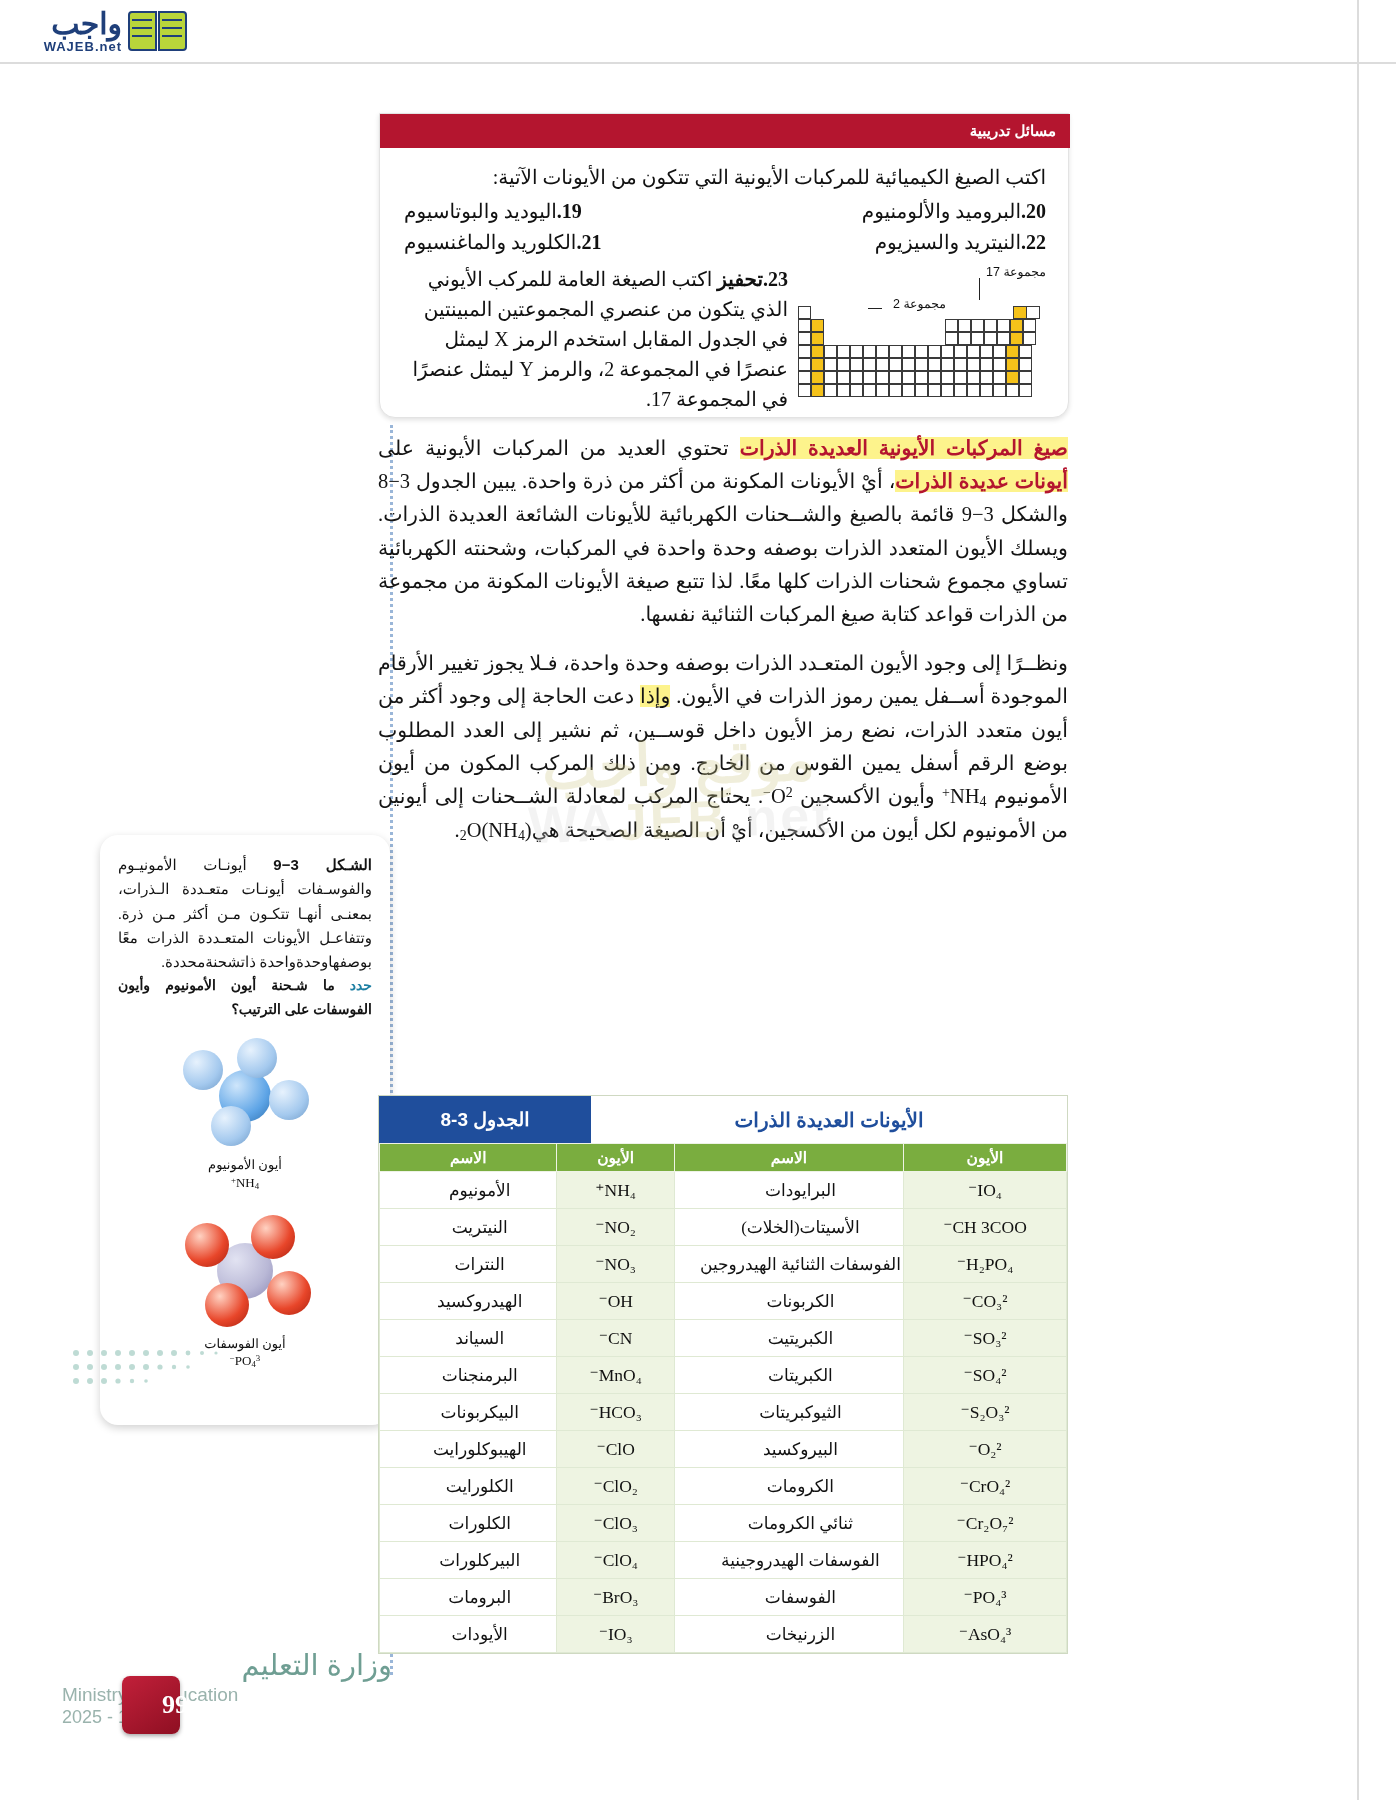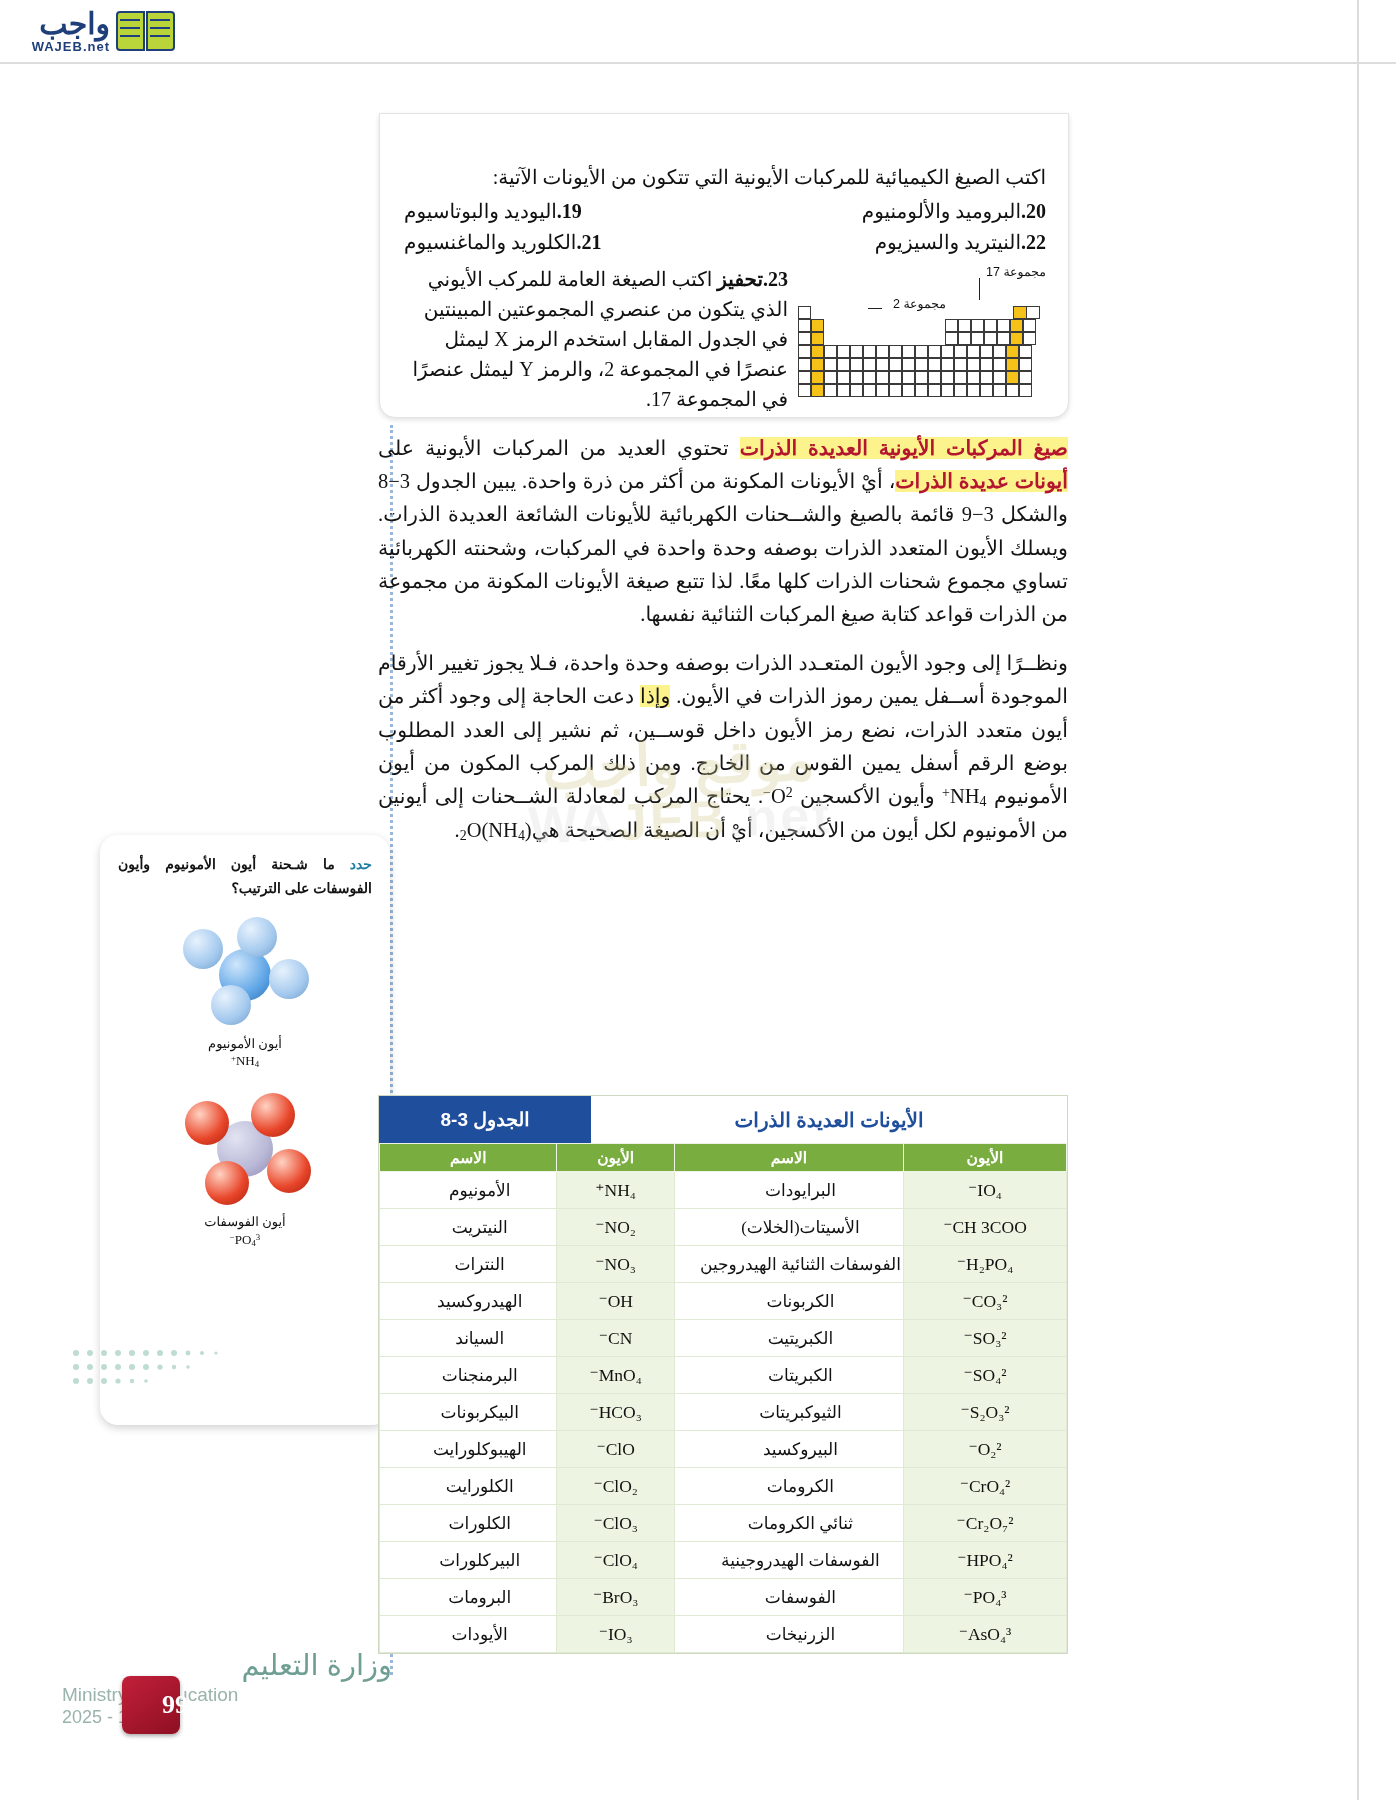--- a/index.html
+++ b/index.html
@@ -6,21 +6,21 @@
   * { box-sizing: border-box; }
   html, body { margin:0; padding:0; }
   body {
     width:1396px; height:1800px; position:relative;
     background:#ffffff;
     font-family:"Liberation Serif", "DejaVu Serif", serif;
     overflow:hidden;
   }
 
   
-  #brand { position:absolute; left:0; top:0; width:178px; height:62px; display:flex; align-items:center; }
+  #brand { position:absolute; left:12px; top:0; width:178px; height:62px; display:flex; align-items:center; }
   #brand-text {
     font-family:"Liberation Sans", sans-serif;
     font-weight:bold; color:#1f3f7a; line-height:1;
     padding-right:6px; text-align:right; width:108px;
   }
   #brand-main { font-size:30px; letter-spacing:-1px; display:block; }
   #brand-sub  { font-size:13px; display:block; margin-top:1px; letter-spacing:1px; }
   #brand-book { width:62px; height:48px; position:relative; }
   .book-half { position:absolute; top:4px; width:29px; height:40px; border:2px solid #1f3f7a; }
   .book-left  { left:0;  border-radius:4px 0 0 4px; background:#b9d53a; }
@@ -178,20 +178,23 @@
     <span id="brand-main">واجب</span>
     <span id="brand-sub">WAJEB.net</span>
   </div>
 </div>
 
 <div id="rule-top"></div>
 <div id="rule-right"></div>
 <div id="dotted-col"></div>
 
 <section id="practice">
+  <div id="practice-banner">
+    <span class="ttl">مسائل تدريبية</span>
+  </div>
   <div id="practice-body">
     <div class="p-lead">اكتب الصيغ الكيميائية للمركبات الأيونية التي تتكون من الأيونات الآتية:</div>
 
     <div class="p-rows">
       <div class="p-row">
         <span class="p-item">
           <span class="p-num">20.</span><span>البروميد والألومنيوم</span>
         </span>
         <span class="p-item">
           <span class="p-num">19.</span><span>اليوديد والبوتاسيوم</span>
@@ -346,20 +349,24 @@
 </div>
 
 <div id="wm">
   <div class="w1">موقع واجب</div>
   <div class="w2">
     <span>WA</span><em>JEB</em><span>.net</span>
   </div>
 </div>
 
 <aside id="figcard">
+  <div id="figcap">
+    <span class="lead">الشـكل 3−9</span>
+    <span>أيونـات الأمونيـوم والفوسـفات أيونـات متعـددة الـذرات، بمعنـى أنهـا تتكـون مـن أكثر مـن ذرة. وتتفاعـل الأيونات المتعـددة الذرات معًا بوصفهاوحدةواحدة ذاتشحنةمحددة.</span>
+  </div>
   <div id="figq">
     <span class="qw">حدد</span>
     <span>ما شـحنة أيون الأمونيوم وأيون الفوسفات على الترتيب؟</span>
   </div>
 
   <div class="mol" style="width:140px; height:118px;">
     <span class="atom" style="width:52px;height:52px;left:44px;top:36px;background:radial-gradient(circle at 34% 30%, #cfe6fb, #5da4e6 62%, #2f6fae);"></span>
     <span class="atom" style="width:40px;height:40px;left:8px;top:16px;background:radial-gradient(circle at 34% 30%, #e7f2fd, #a4c9ee 60%, #6f9bc8);"></span>
     <span class="atom" style="width:40px;height:40px;left:62px;top:4px;background:radial-gradient(circle at 34% 30%, #e7f2fd, #a4c9ee 60%, #6f9bc8);"></span>
     <span class="atom" style="width:40px;height:40px;left:94px;top:46px;background:radial-gradient(circle at 34% 30%, #e7f2fd, #a4c9ee 60%, #6f9bc8);"></span>

